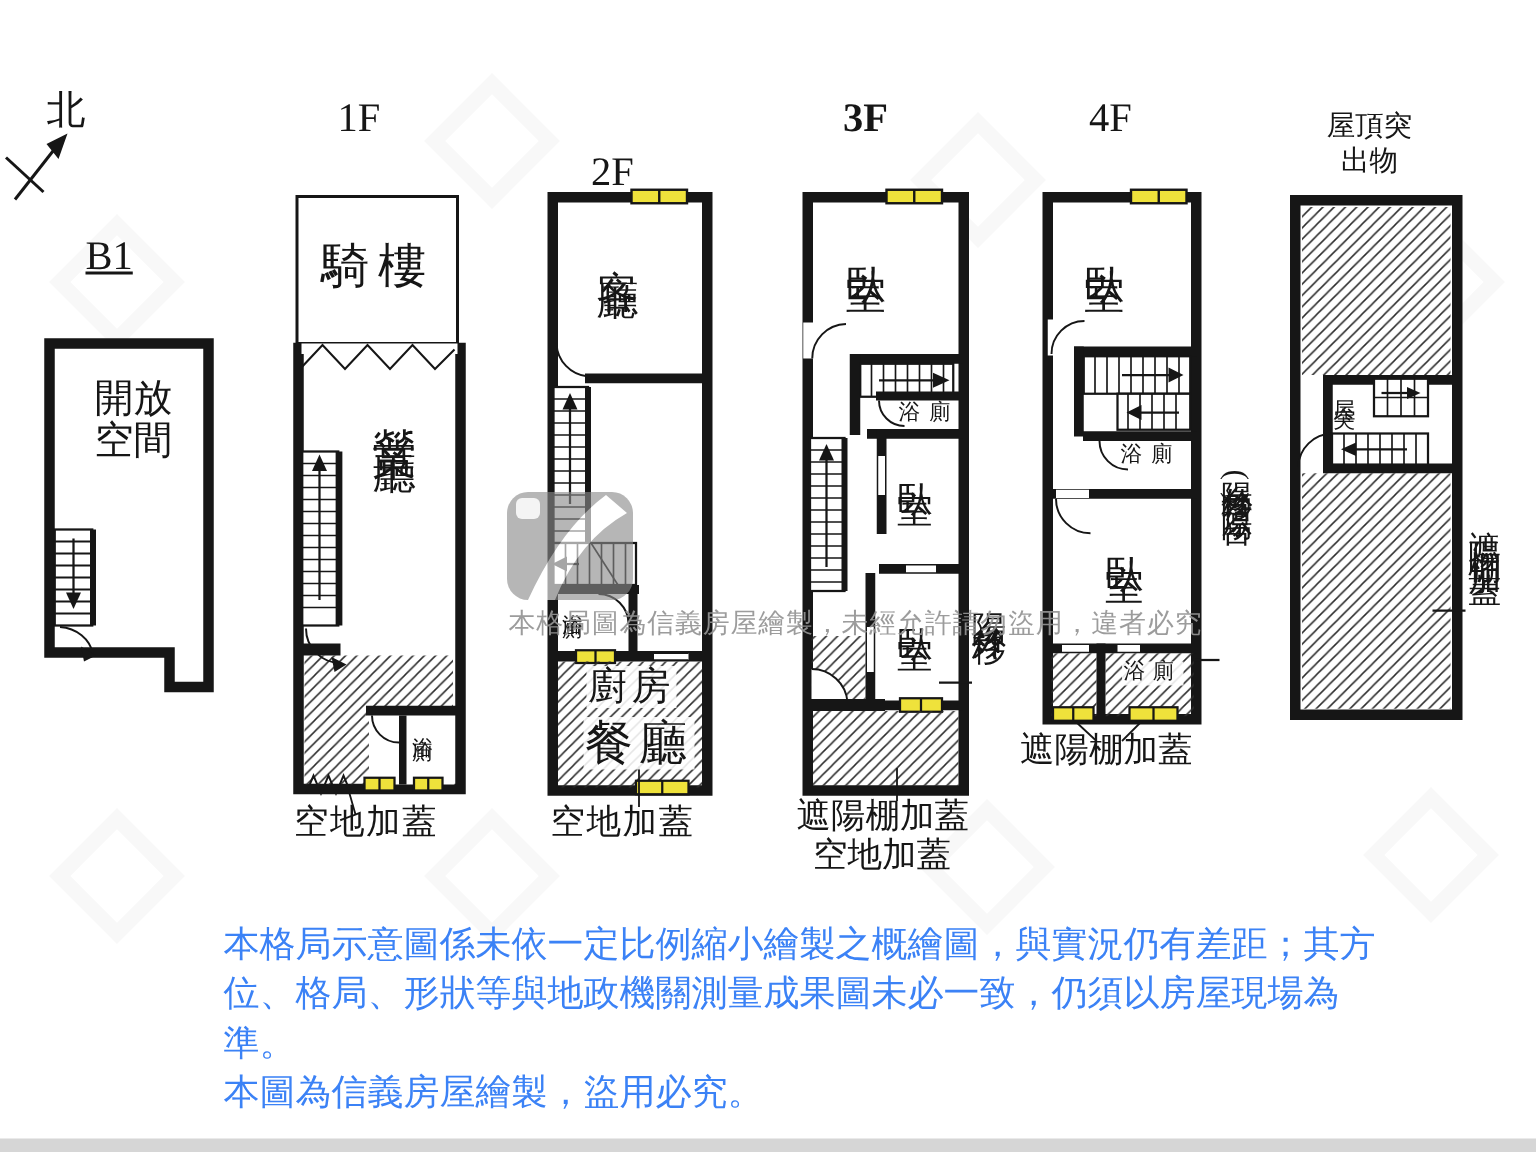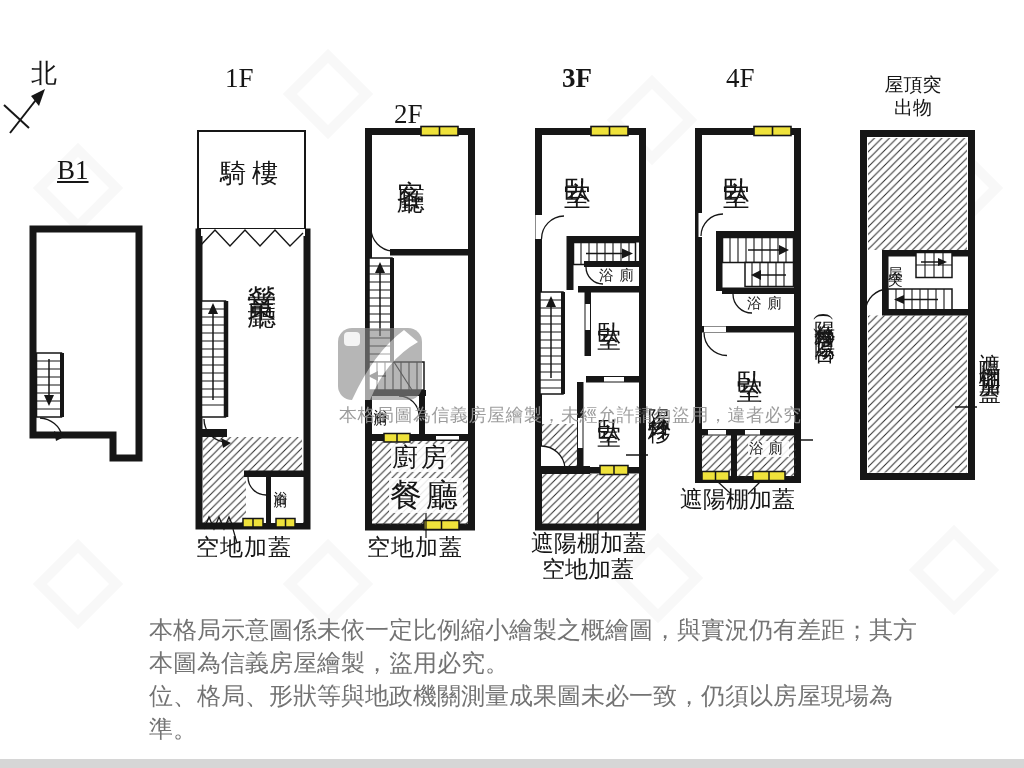--- a/index.html
+++ b/index.html
@@ -12,21 +12,21 @@
   .center{text-align:center;}
   .whitebg{background:rgba(255,255,255,0.88);padding:0 1px;font-family:Liberation Serif, serif;}
   .floor-big{font-size:27px;}
   .wm-diamond{position:absolute;width:44px;height:44px;border:10px solid #777;
               transform:rotate(45deg);opacity:0.055;}
   #wm-brand{position:absolute;left:426px;top:318px;font-size:70px;font-weight:bold;
             color:rgba(138,138,138,0.58);letter-spacing:0px;white-space:nowrap;}
   #wm-notice{position:absolute;left:339px;top:403px;font-size:18px;
              color:rgba(148,148,148,0.92);letter-spacing:0.5px;white-space:nowrap;text-align:right;}
   #disclaimer{position:absolute;left:149px;top:614px;width:790px;font-size:24px;
-              color:#737373;line-height:1.38;}
+              color:#3b82f6;line-height:1.38;}
   #bottom-strip{position:absolute;left:0;top:759px;width:1024px;height:9px;background:#d6d6d6;}
 </style>
 </head>
 <body>
 
 <div id="stage">
 
   <div class="wm-diamond" style="left:296px;top:62px;"></div>
   <div class="wm-diamond" style="left:620px;top:88px;"></div>
   <div class="wm-diamond" style="left:926px;top:156px;"></div>
@@ -255,22 +255,23 @@
 
   <div class="lbl" style="left:31px;top:60px;font-size:26px;">北</div>
 
   <div class="lbl floor-big" style="left:57px;top:156px;text-decoration:underline;">B1</div>
   <div class="lbl floor-big" style="left:225px;top:64px;">1F</div>
   <div class="lbl floor-big" style="left:394px;top:64px;margin-top:36px;">2F</div>
   <div class="lbl floor-big" style="left:562px;top:64px;font-weight:bold;">3F</div>
   <div class="lbl floor-big" style="left:726px;top:64px;">4F</div>
   <div class="lbl wrap2" style="left:882px;top:74px;width:62px;font-size:19px;line-height:1.2;">屋頂突出物</div>
 
-
-  <div class="lbl center" style="left:214px;top:160px;width:76px;font-size:26px;letter-spacing:6px;">騎樓</div>
+  <div class="lbl wrap2" style="left:60px;top:252px;font-size:26px;">開放空間</div>
+
+  <div class="lbl center" style="left:214px;top:160px;width:76px;font-size:32px;letter-spacing:6px;">騎樓</div>
   <div class="lbl v" style="left:246px;top:262px;height:138px;font-size:29px;letter-spacing:7px;">營業廳</div>
   <div class="lbl v" style="left:273px;top:480px;height:44px;font-size:14px;letter-spacing:2px;">浴廁</div>
   <div class="lbl" style="left:196px;top:536px;font-size:23px;letter-spacing:1px;">空地加蓋</div>
 
   <div class="lbl v" style="left:395px;top:157px;height:76px;font-size:28px;letter-spacing:5px;">客廳</div>
   <div class="lbl v" style="left:373px;top:398px;height:40px;font-size:14px;letter-spacing:2px;">浴廁</div>
   <div class="lbl whitebg" style="left:391px;top:444px;font-size:26px;letter-spacing:3px;">廚房</div>
   <div class="lbl whitebg" style="left:389px;top:478px;font-size:32px;letter-spacing:4px;">餐廳</div>
   <div class="lbl" style="left:367px;top:536px;font-size:23px;letter-spacing:1px;">空地加蓋</div>
 
@@ -289,18 +290,18 @@
   <div class="lbl v" style="left:813px;top:305px;height:194px;font-size:21px;letter-spacing:2px;">陽台外移(原陽台)</div>
   <div class="lbl" style="left:680px;top:488px;font-size:23px;">遮陽棚加蓋</div>
 
   <div class="lbl v" style="left:887px;top:255px;height:42px;font-size:15px;letter-spacing:4px;">屋突</div>
   <div class="lbl v" style="left:978px;top:336px;height:150px;font-size:22px;letter-spacing:7px;">遮陽棚加蓋</div>
 
   <div id="wm-notice">本格局圖為信義房屋繪製，未經允許請勿盜用，違者必究</div>
 
   <div id="disclaimer">
     <div>本格局示意圖係未依一定比例縮小繪製之概繪圖，與實況仍有差距；其方</div>
+    <div>位、格局、形狀等與地政機關測量成果圖未必一致，仍須以房屋現場為準。</div>
     <div>本圖為信義房屋繪製，盜用必究。</div>
-    <div>位、格局、形狀等與地政機關測量成果圖未必一致，仍須以房屋現場為準。</div>
   </div>
 
   <div id="bottom-strip"></div>
 </div>
 
 </body></html>

